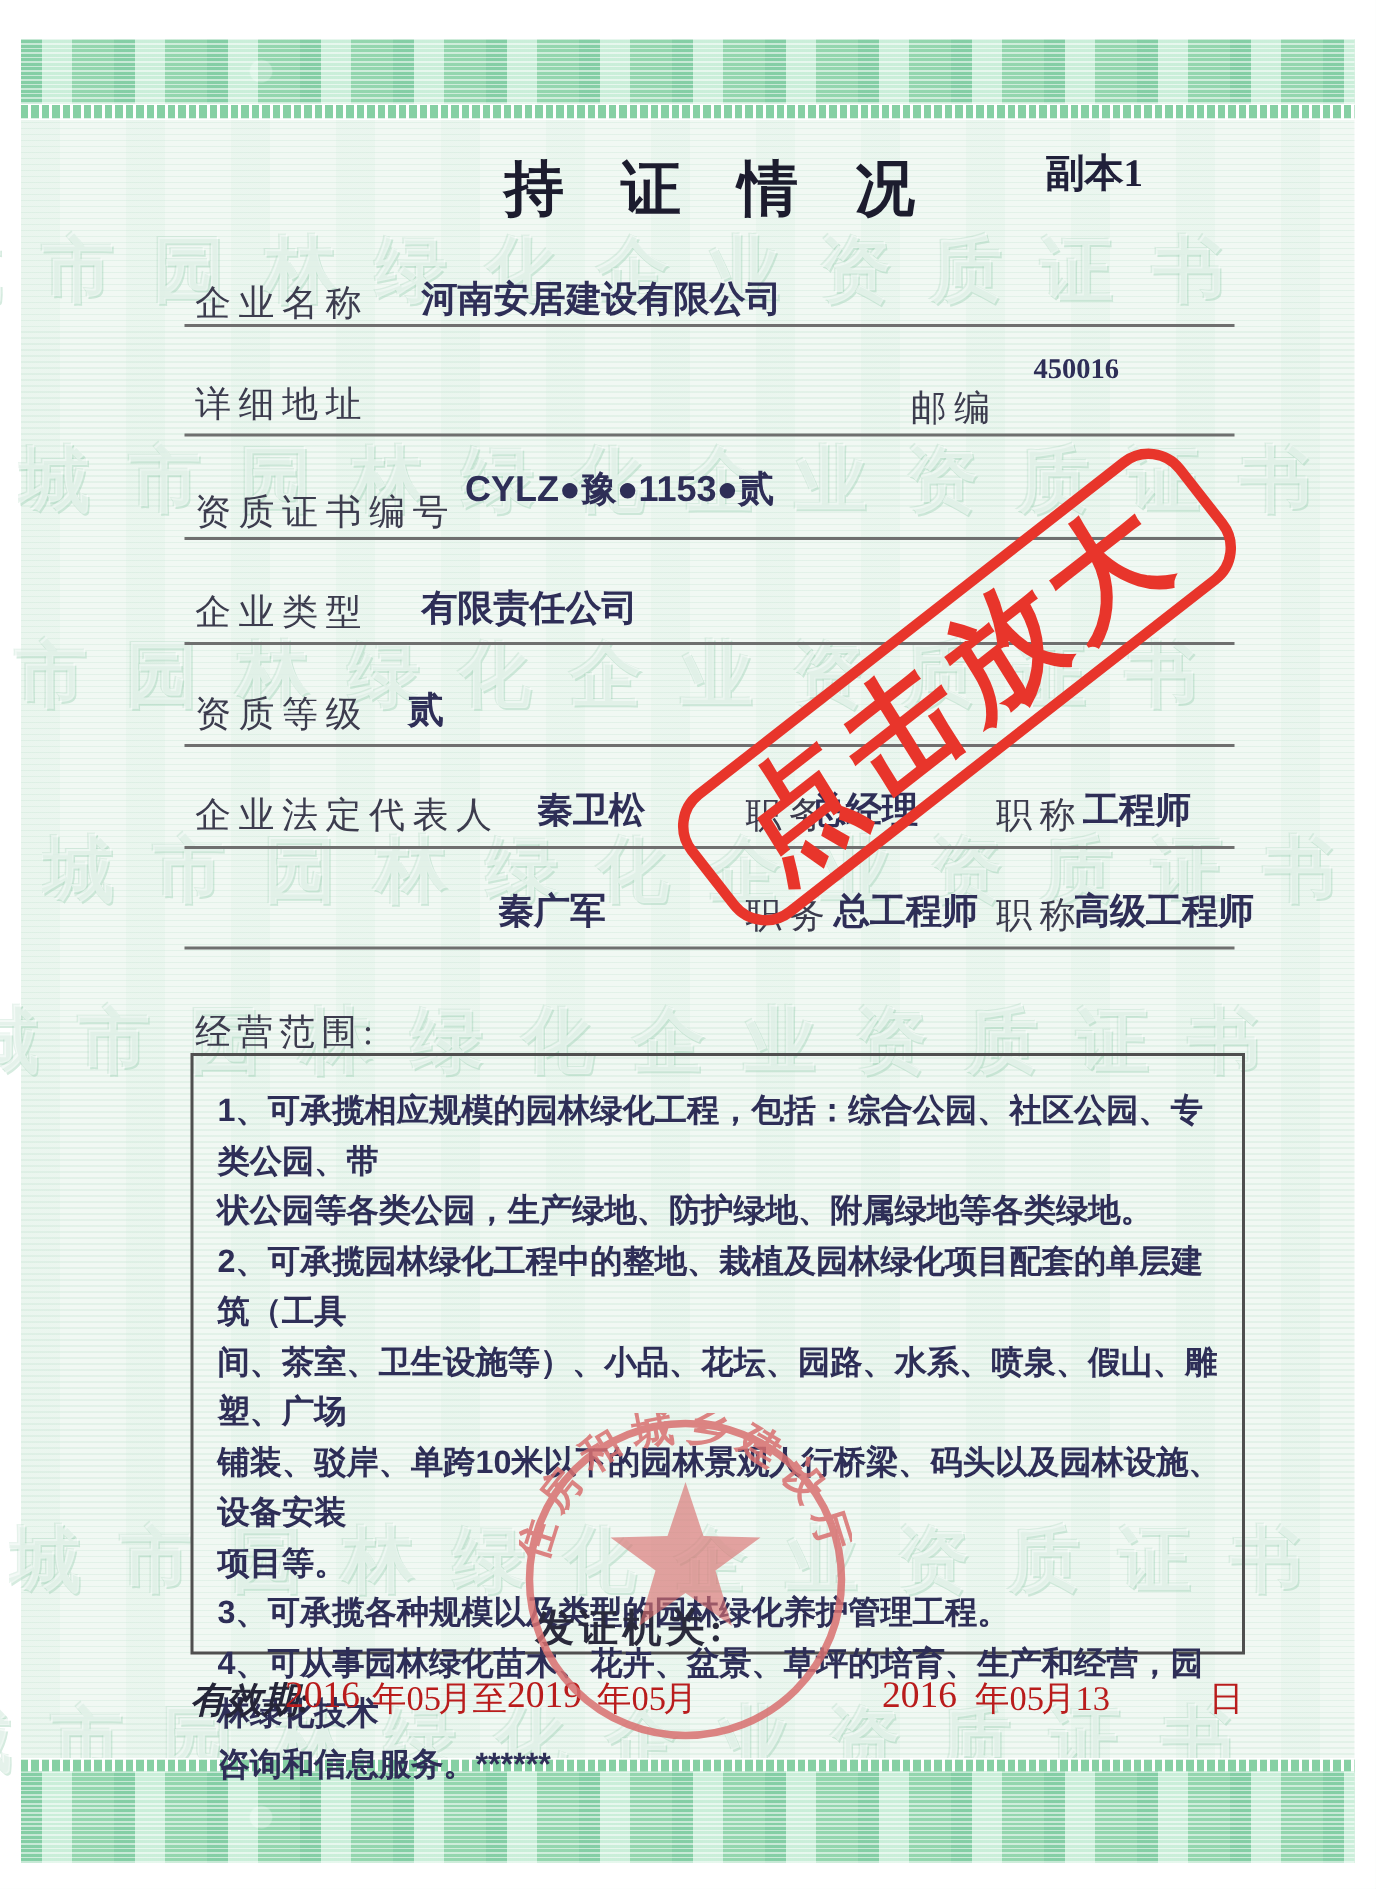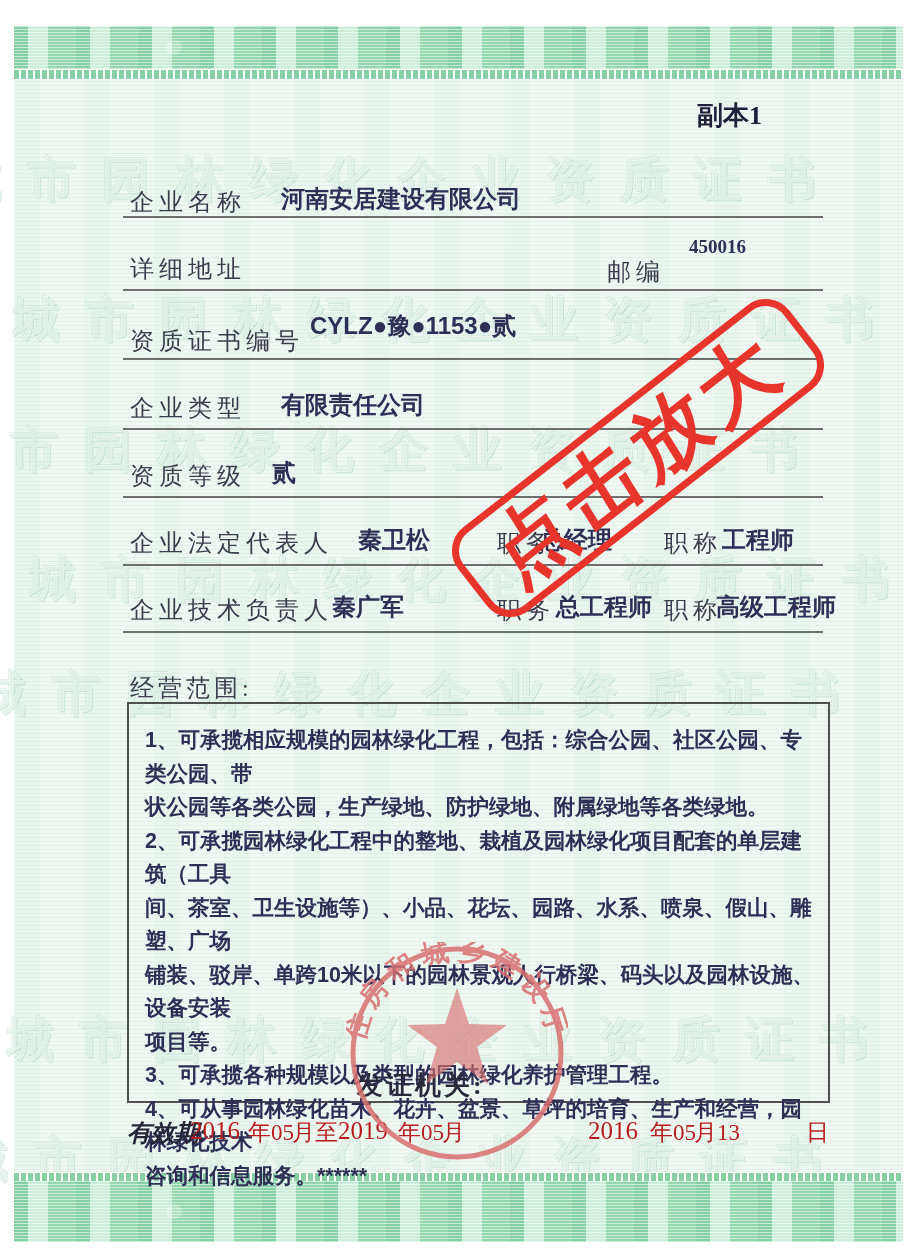--- a/index.html
+++ b/index.html
@@ -77,20 +77,21 @@
   <div class="wm" style="top:548px;left:28px;">城市园林绿化企业资质证书</div>
   <div class="wm" style="top:662px;left:-22px;">城市园林绿化企业资质证书</div>
   <div class="wm" style="top:1008px;left:6px;">城市园林绿化企业资质证书</div>
   <div class="wm" style="top:1128px;left:-40px;">城市园林绿化企业资质证书</div>
 
   <div class="band band-top"></div>
   <div class="bead bead-top"></div>
   <div class="bead bead-bottom"></div>
   <div class="band band-bottom"></div>
 
+  <div class="title">持 证 情 况</div>
   <div class="copy">副本1</div>
 
   <span class="lab" style="left:130px;top:186px;">企业名称</span>
   <span class="val" style="left:281px;top:183px;">河南安居建设有限公司</span>
   <div class="rule" style="top:216px;"></div>
 
   <span class="lab" style="left:130px;top:253px;">详细地址</span>
   <span class="lab" style="left:607px;top:256px;">邮编</span>
   <span class="num" style="position:absolute;left:657px;top:236px;font-size:19px;margin-left:32px;">450016</span>
   <div class="rule" style="top:289px;"></div>
@@ -108,21 +109,20 @@
   <div class="rule" style="top:496px;"></div>
 
   <span class="lab" style="left:130px;top:527px;">企业法定代表人</span>
   <span class="val" style="left:332px;top:524px;margin-left:26px;">秦卫松</span>
   <span class="lab" style="left:497px;top:527px;">职务</span>
   <span class="val" style="left:540px;top:524px;">总经理</span>
   <span class="lab" style="left:664px;top:527px;">职称</span>
   <span class="val" style="left:722px;top:524px;">工程师</span>
   <div class="rule" style="top:564px;"></div>
 
-  <span class="lab" style="left:130px;top:594px;">企业技术负责人</span>
   <span class="val" style="left:332px;top:591px;">秦广军</span>
   <span class="lab" style="left:497px;top:594px;">职务</span>
   <span class="val" style="left:556px;top:591px;">总工程师</span>
   <span class="lab" style="left:664px;top:594px;">职称</span>
   <span class="val" style="left:716px;top:591px;">高级工程师</span>
   <div class="rule" style="top:631px;"></div>
 
   <span class="lab" style="left:130px;top:672px;letter-spacing:4px;">经营范围:</span>
   <div class="scope-box">
     <div class="scope-text">1、可承揽相应规模的园林绿化工程，包括：综合公园、社区公园、专类公园、带

